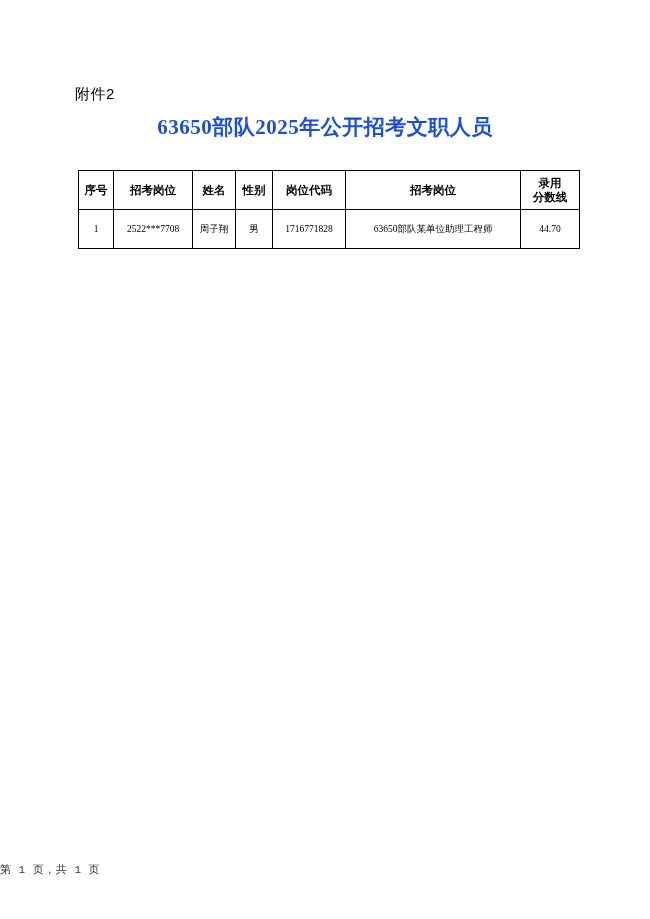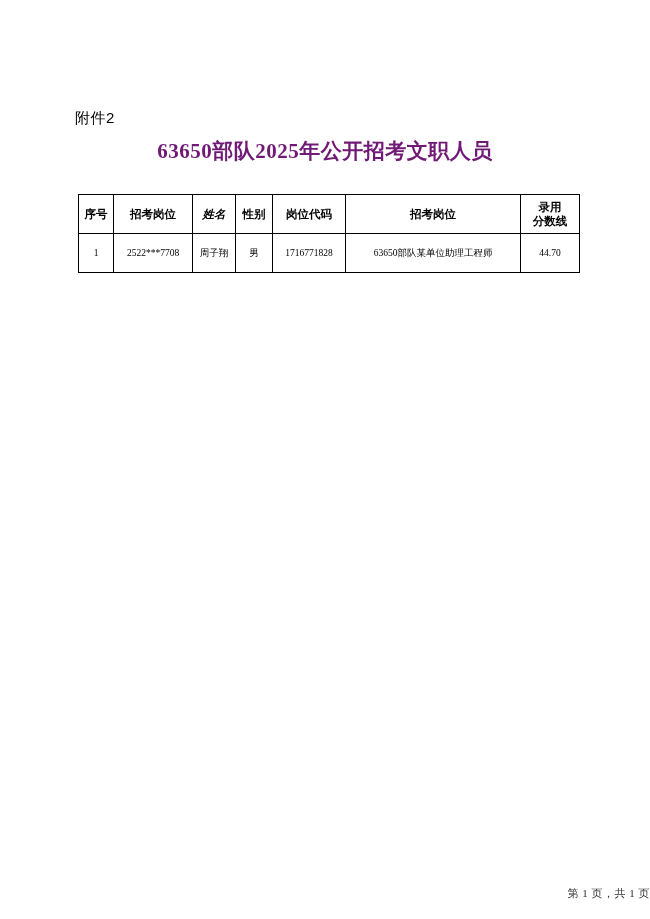--- a/index.html
+++ b/index.html
@@ -14,21 +14,20 @@
     color: #000000;
     position: relative;
     overflow: hidden;
   }
   .page {
     position: relative;
     width: 650px;
     height: 647px;
     background: #ffffff;
     box-sizing: border-box;
-    margin-top: 24px;
   }
   .attachment-label {
     position: absolute;
     left: 75px;
     top: 85px;
     font-size: 15px;
     font-family: "Liberation Sans", "DejaVu Sans", sans-serif;
     letter-spacing: 0.5px;
     color: #000;
     white-space: nowrap;
@@ -36,21 +35,21 @@
   .doc-title {
     position: absolute;
     left: 75px;
     top: 113px;
     width: 500px;
     text-align: center;
     font-size: 21px;
     font-weight: bold;
     line-height: 28px;
     letter-spacing: 0.5px;
-    color: #701a75;
+    color: #1d4ed8;
   }
   .doc-title .line1,
   .doc-title .line2 {
     display: block;
     white-space: nowrap;
   }
   table.roster {
     position: absolute;
     left: 78px;
     top: 170px;
@@ -73,34 +72,34 @@
     line-height: 14px;
   }
   table.roster td {
     height: 38px;
     font-size: 9.5px;
     font-weight: normal;
     line-height: 13px;
   }
   th.c-seq   { width: 34px; }
   th.c-admit { width: 78px; }
-  th.c-name  { width: 42px; font-style: italic; }
+  th.c-name  { width: 42px; }
   th.c-gender{ width: 36px; }
   th.c-code  { width: 72px; }
   th.c-post  { width: 174px; }
   th.c-score { width: 58px; }
   .two-line span { display: block; }
   .footer {
     position: absolute;
     left: 0;
     top: 862px;
     width: 650px;
-    text-align: right;
+    text-align: left;
     font-size: 11px;
-    font-family: Liberation Serif, serif;
+    font-family: Liberation Mono, monospace;
     color: #333333;
     letter-spacing: 0.5px;
   }
 </style>
 </head>
 <body>
 
 <div class="page">
 
   <div class="attachment-label">附件2</div>

